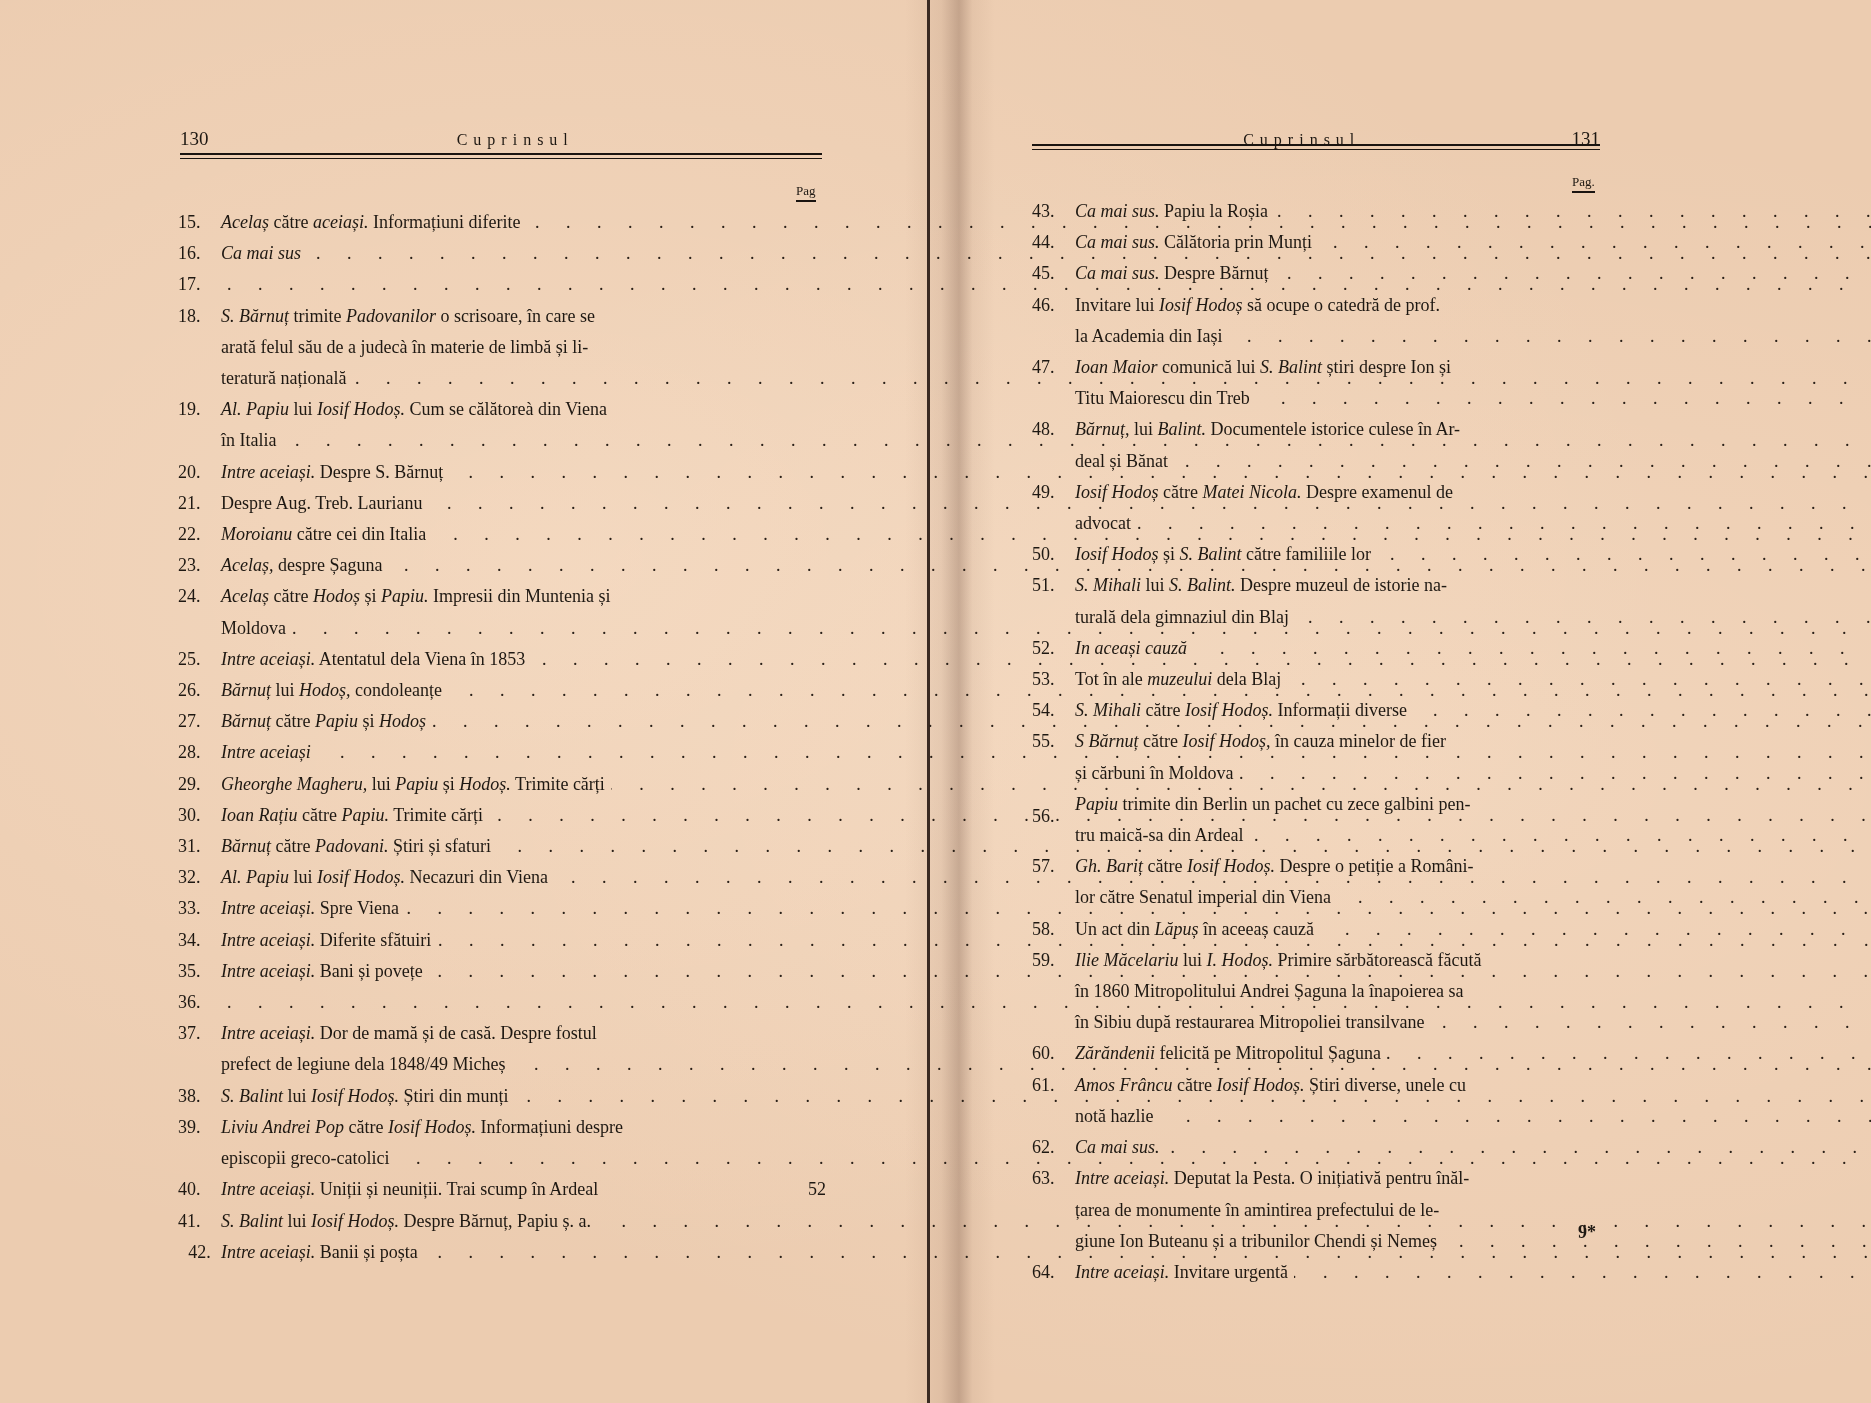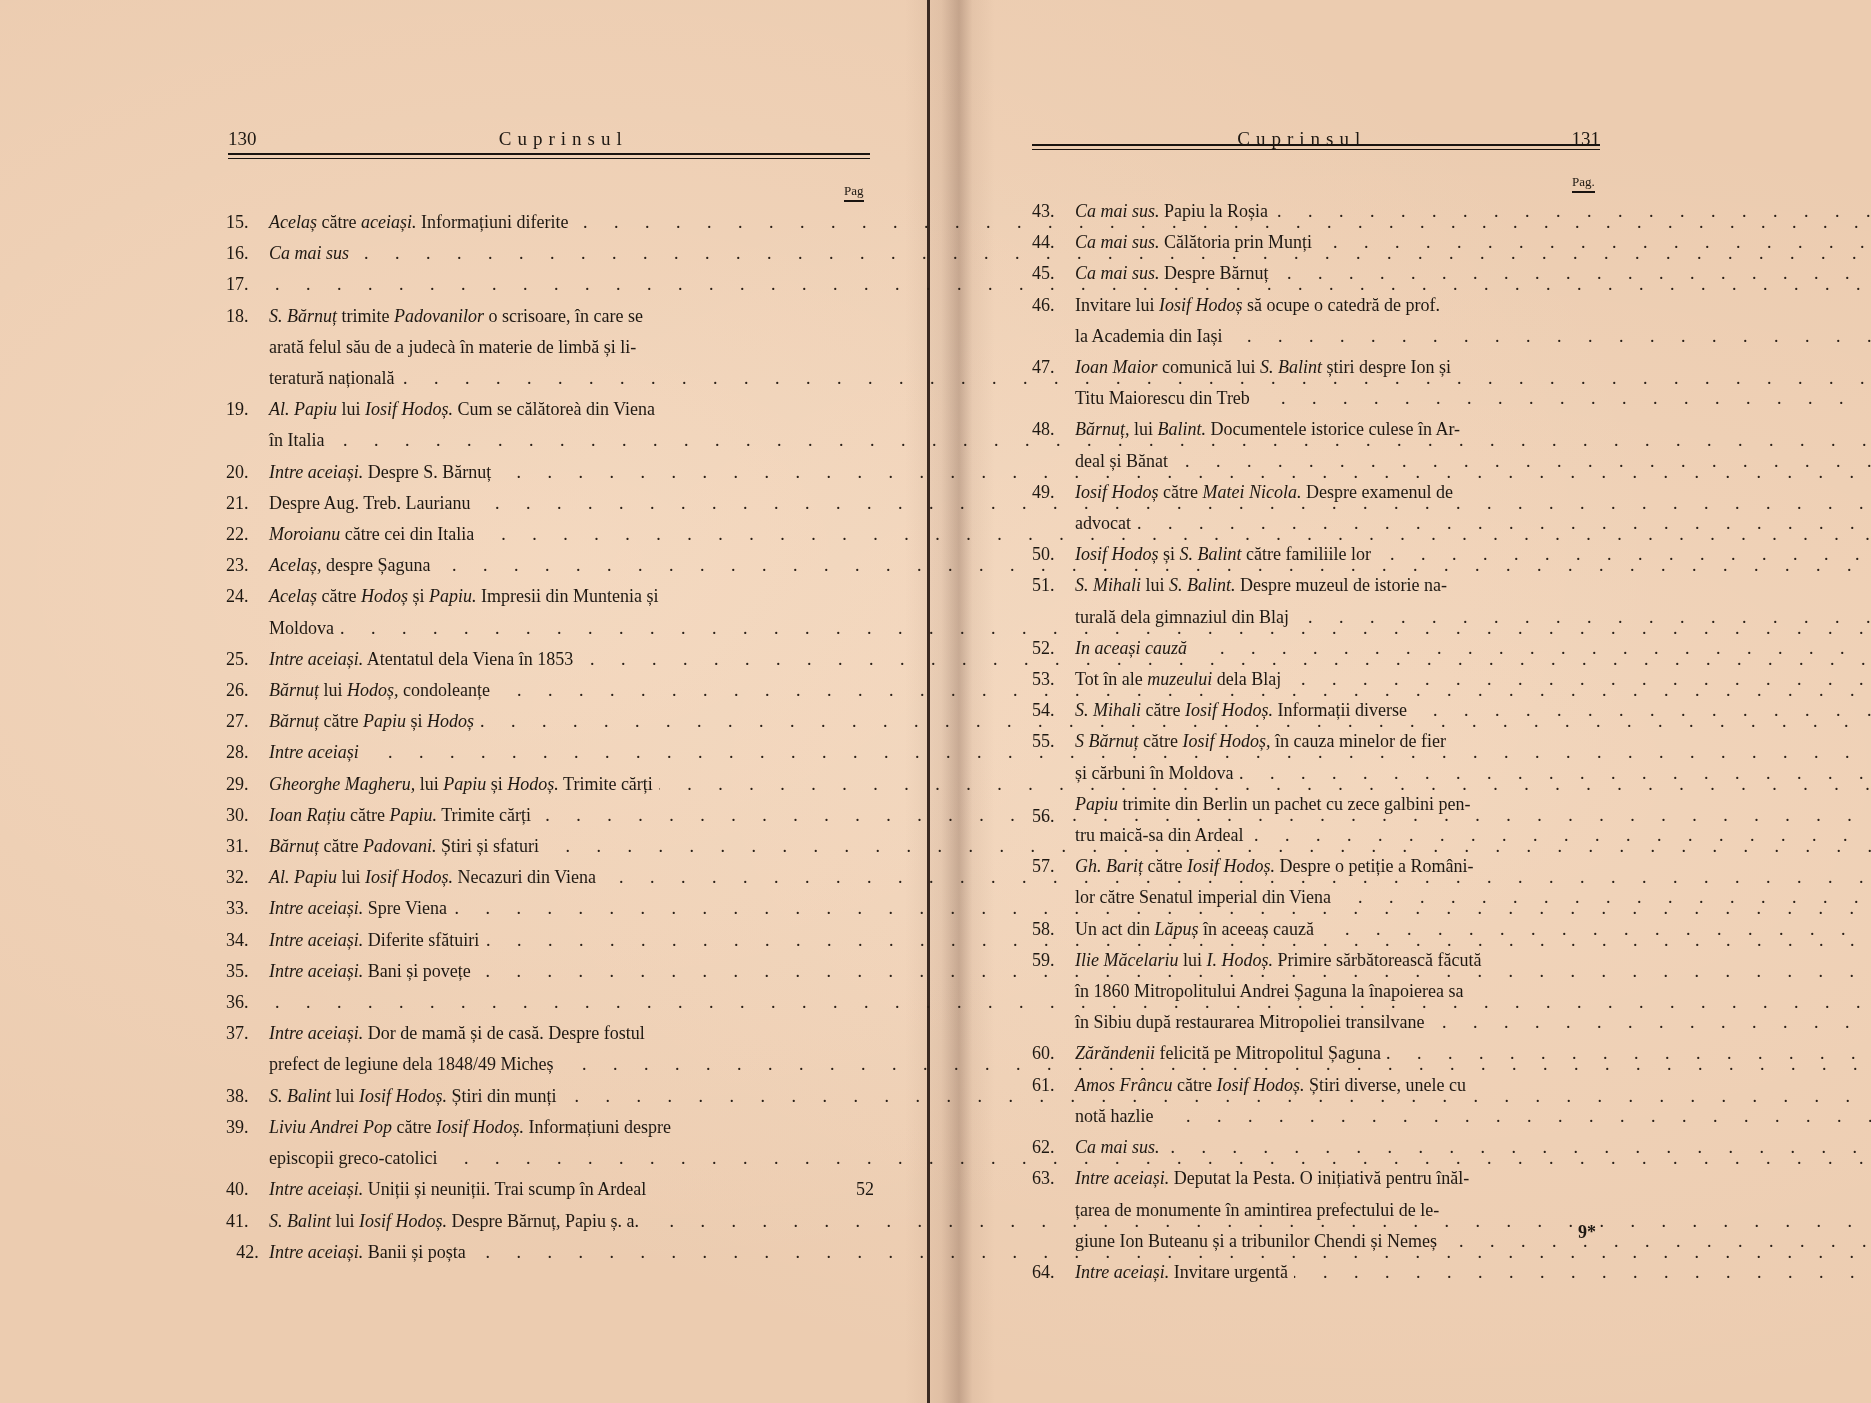--- a/index.html
+++ b/index.html
@@ -18,32 +18,32 @@
   }
   .gutter {
     position: absolute; top: 0; left: 905px; width: 90px; height: 1403px;
     background: linear-gradient(90deg, rgba(0,0,0,0) 0%, rgba(120,80,60,0.10) 40%, rgba(90,55,40,0.28) 60%, rgba(120,80,60,0.08) 75%, rgba(0,0,0,0) 100%);
   }
   .spine {
     position: absolute; top: 0; left: 927px; width: 3px; height: 1403px;
     background: #3a2a22;
   }
   .page { position: absolute; top: 0; height: 1403px; }
-  .page.left { left: 0; width: 991px; margin-left: 48px; }
+  .page.left { left: 0; width: 991px; }
   .page.right { left: 930px; width: 941px; }
 
   .running-head {
     position: absolute; top: 128px; display: flex; align-items: baseline;
     font-family: "Liberation Serif", serif; font-size: 19px;
   }
   .left .running-head { left: 180px; width: 642px; }
   .right .running-head { left: 102px; width: 568px; }
   .running-head .pno { font-size: 19px; }
   .running-head .title {
-    flex: 1; text-align: center; letter-spacing: 6px; font-size: 19px;
+    flex: 1; text-align: center; letter-spacing: 6px; font-size: 16px;
   }
   .rule {
     position: absolute; top: 153px; height: 3px;
     border-top: 2px solid #1a1410; border-bottom: 1px solid #1a1410;
   }
   .left .rule { left: 180px; width: 642px; }
   .right .rule { left: 102px; width: 568px; top: 144px; }
 
   .pag-label {
     position: absolute; font-size: 13px; font-family: "Liberation Serif", serif;

